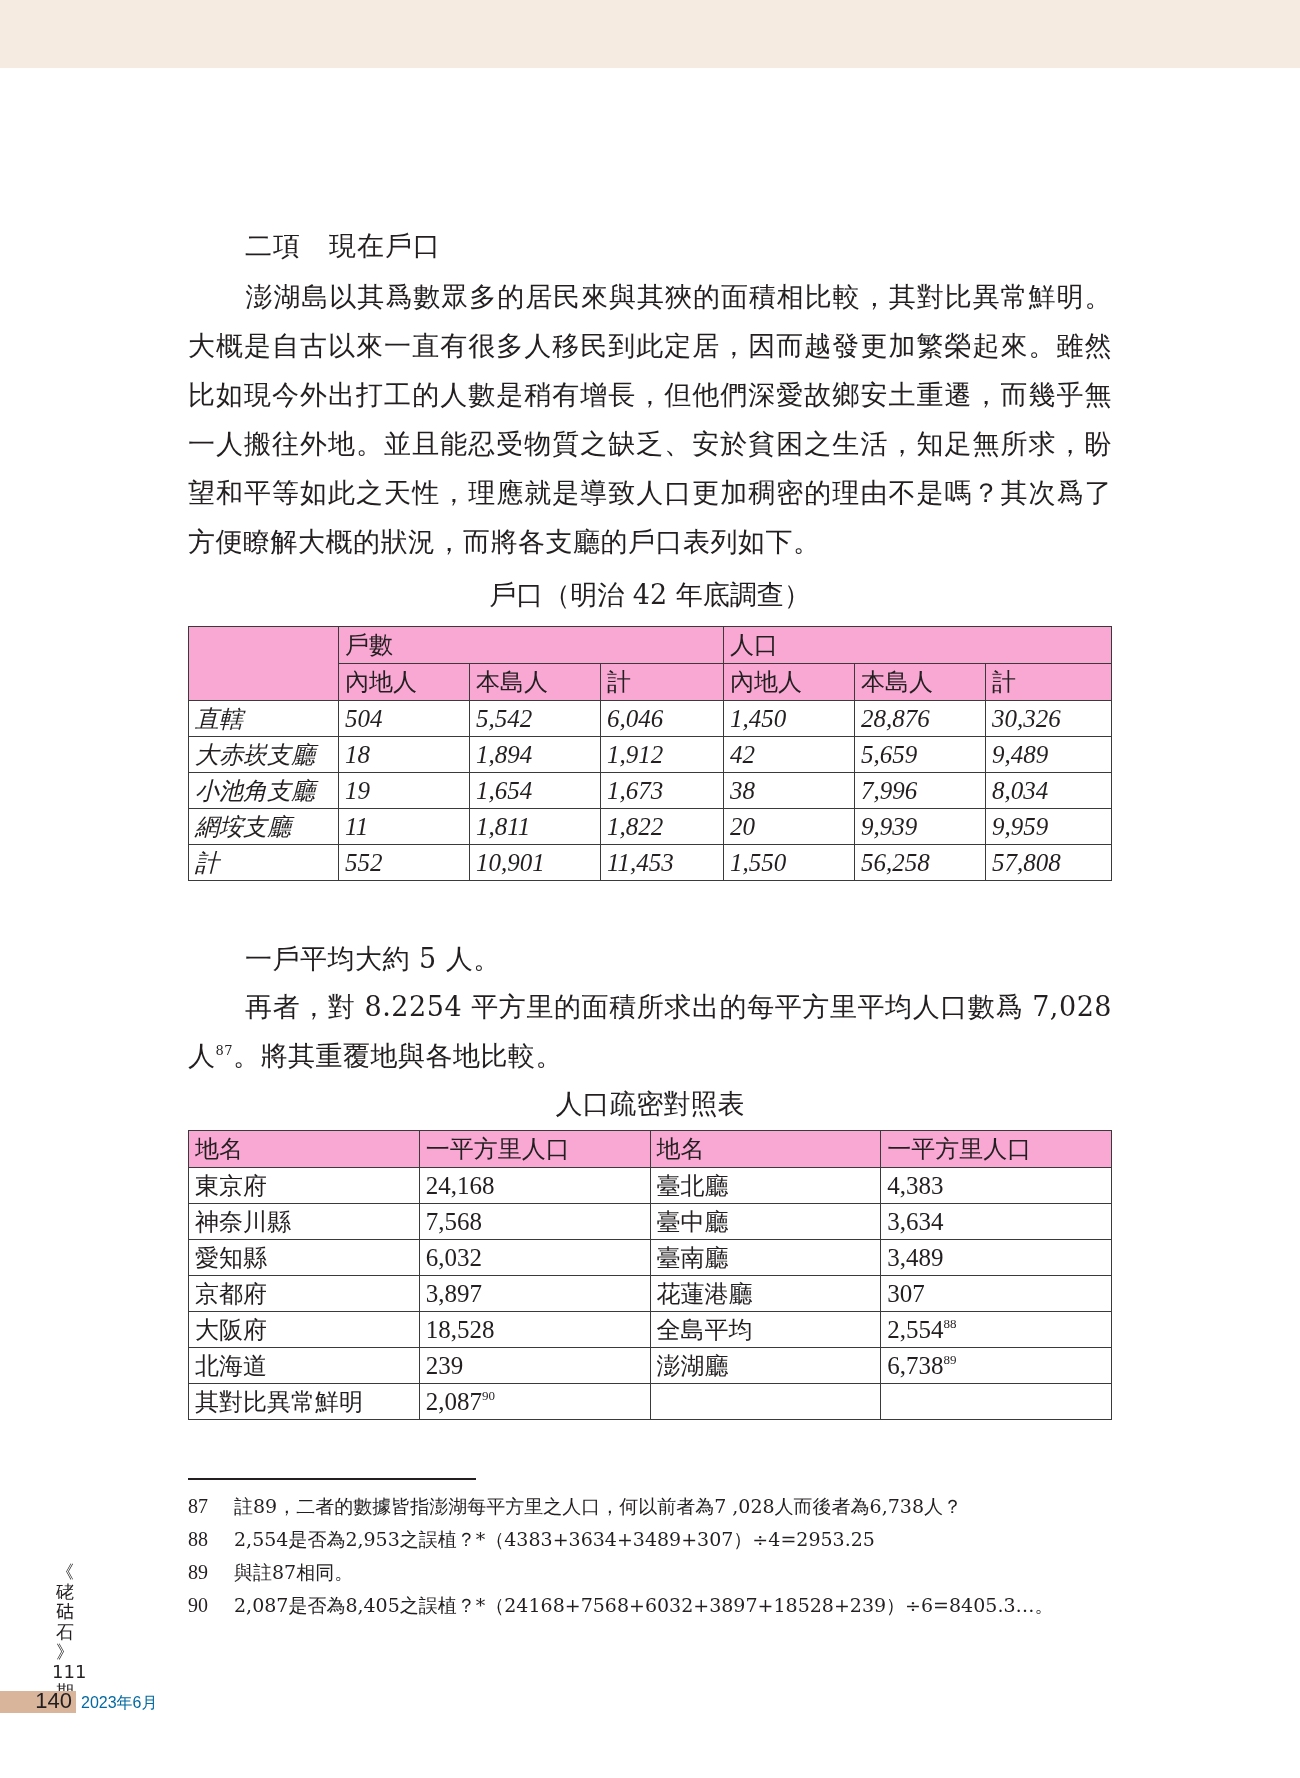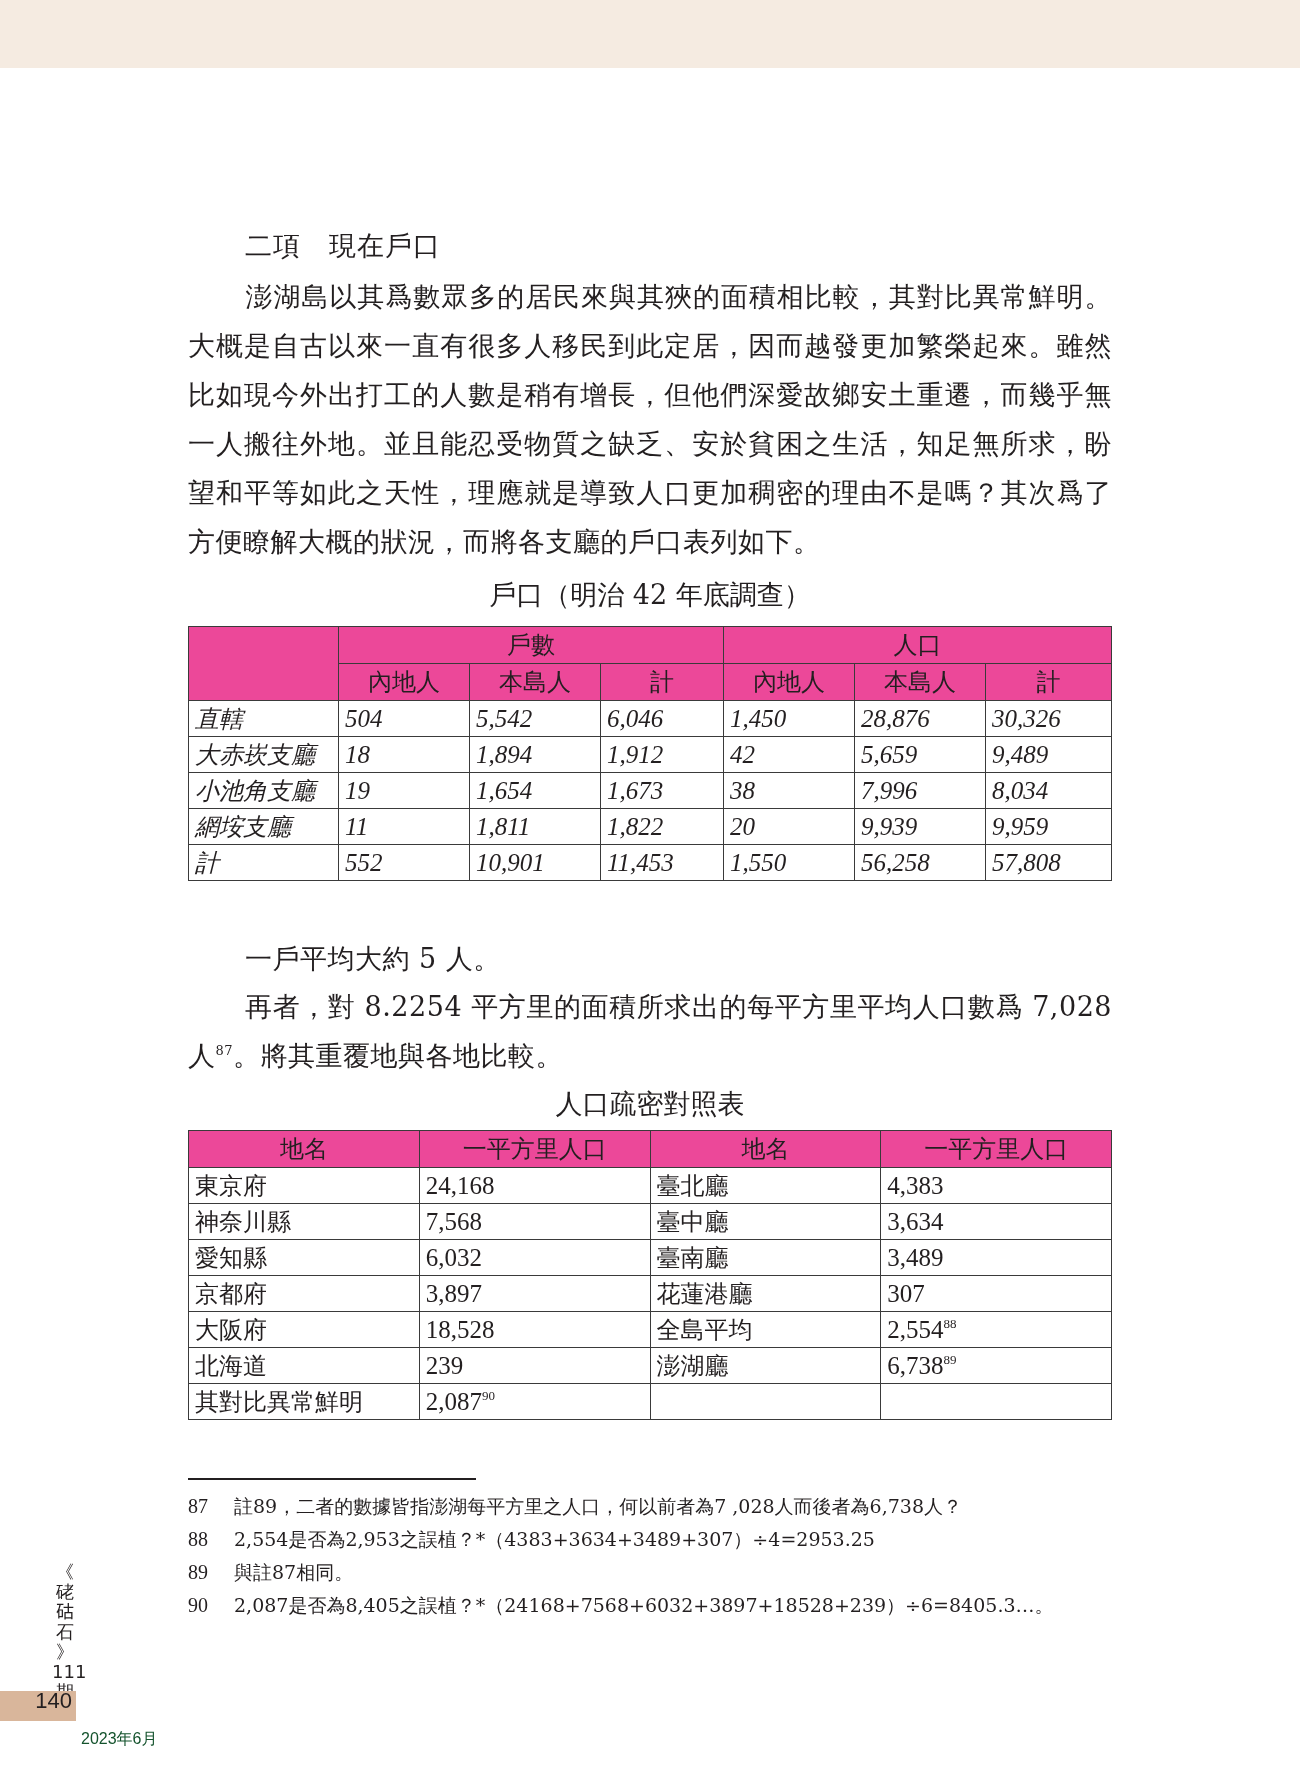--- a/index.html
+++ b/index.html
@@ -14,37 +14,37 @@
   .para { position: absolute; left: 188px; width: 924px; font-size: 27px; line-height: 49px; text-align: justify; letter-spacing: 0.5px; }
   .para .indent { display: inline-block; width: 57px; }
   .p1 { top: 272px; }
   .p2 { top: 934px; }
   .p3 { top: 982px; }
   .caption { position: absolute; left: 188px; width: 924px; text-align: center; font-size: 27px; }
   .cap1 { top: 577px; }
   .cap2 { top: 1086px; }
   table { position: absolute; left: 188px; width: 924px; border-collapse: collapse; font-size: 24px; }
   td, th { border: 1.5px solid #3a3a3a; padding: 0 6px; height: 36px; font-weight: normal; }
-  th { background: #ec4899; text-align: center; }
+  th { background: #f9a8d4; text-align: left; }
   .t1 { top: 626px; }
   .t1 th { height: 36px; }
   .t1 td { height: 35px; font-style: italic; }
   .t2 { top: 1130px; }
   .t2 td { height: 35px; }
   .num { text-align: left; font-family: "Liberation Serif", serif; font-size: 25px; }
   .name { text-align: left; }
   sup { font-size: 13px; vertical-align: 10px; line-height: 0; }
   .fn-rule { position: absolute; left: 188px; top: 1478px; width: 288px; height: 1.5px; background: #231f20; }
   .footnotes { position: absolute; left: 188px; top: 1490px; width: 940px; font-size: 19px; }
   .fn { height: 33px; line-height: 33px; white-space: nowrap; }
   .fn .fn-num { display: inline-block; width: 46px; font-family: "Liberation Serif", serif; font-size: 20px; }
   .side-title { position: absolute; left: 52px; top: 1562px; width: 26px; text-align: center; font-family: "DejaVu Sans", sans-serif; font-size: 18px; line-height: 20px; color: #231f20; }
-  .page-num-bar { position: absolute; left: 0; top: 1691px; width: 76px; height: 30px; background: #d9b69b; text-decoration: underline; }
+  .page-num-bar { position: absolute; left: 0; top: 1691px; width: 76px; height: 22px; background: #d9b69b; text-decoration: underline; }
   .page-num { position: absolute; right: 4px; top: -3px; font-family: "Liberation Sans", sans-serif; font-size: 22px; color: #231f20; }
-  .issue-date { position: absolute; left: 81px; top: 1693px; font-family: "Liberation Sans", sans-serif; font-size: 16px; color: #14532d; margin-top: 36px; }
+  .issue-date { position: absolute; left: 81px; top: 1693px; font-family: "Liberation Sans", sans-serif; font-size: 16px; color: #0369a1; }
 </style>
 </head>
 <body>
 
 <div class="top-band"></div>
 
 <div class="section-heading">二項　現在戶口</div>
 
 <div class="para p1"><span class="indent"></span><span>澎湖島以其爲數眾多的居民來與其狹的面積相比較，其對比異常鮮明。大概是自古以來一直有很多人移民到此定居，因而越發更加繁榮起來。雖然比如現今外出打工的人數是稍有增長，但他們深愛故鄉安土重遷，而幾乎無一人搬往外地。並且能忍受物質之缺乏、安於貧困之生活，知足無所求，盼望和平等如此之天性，理應就是導致人口更加稠密的理由不是嗎？其次爲了方便瞭解大概的狀況，而將各支廳的戶口表列如下。</span></div>
 

